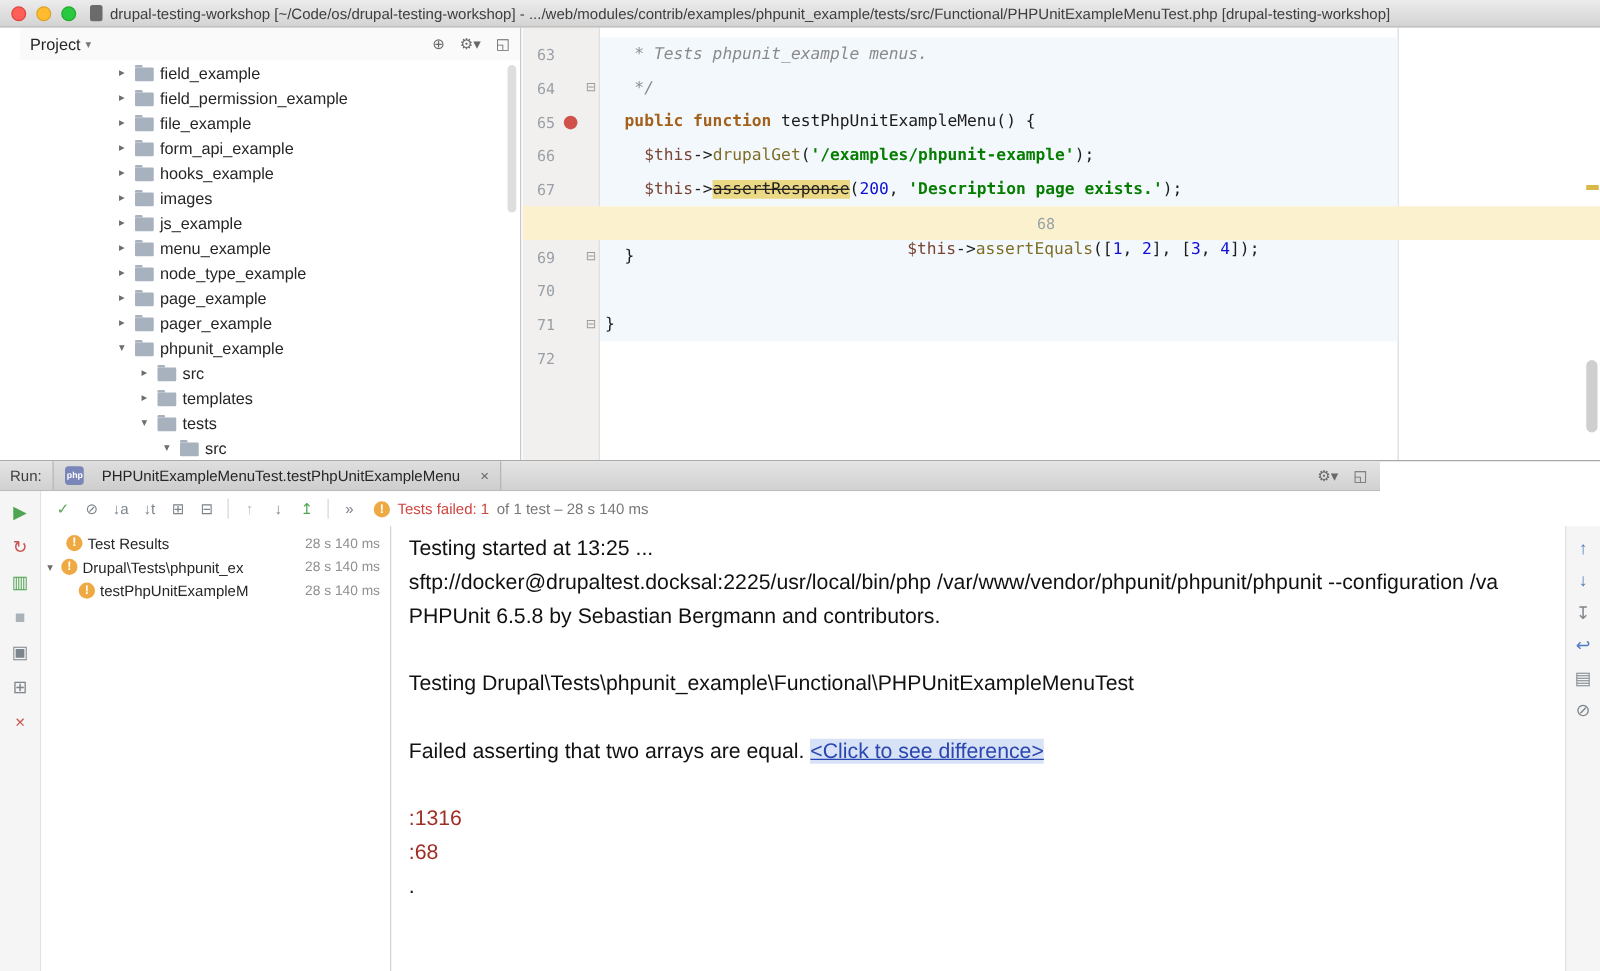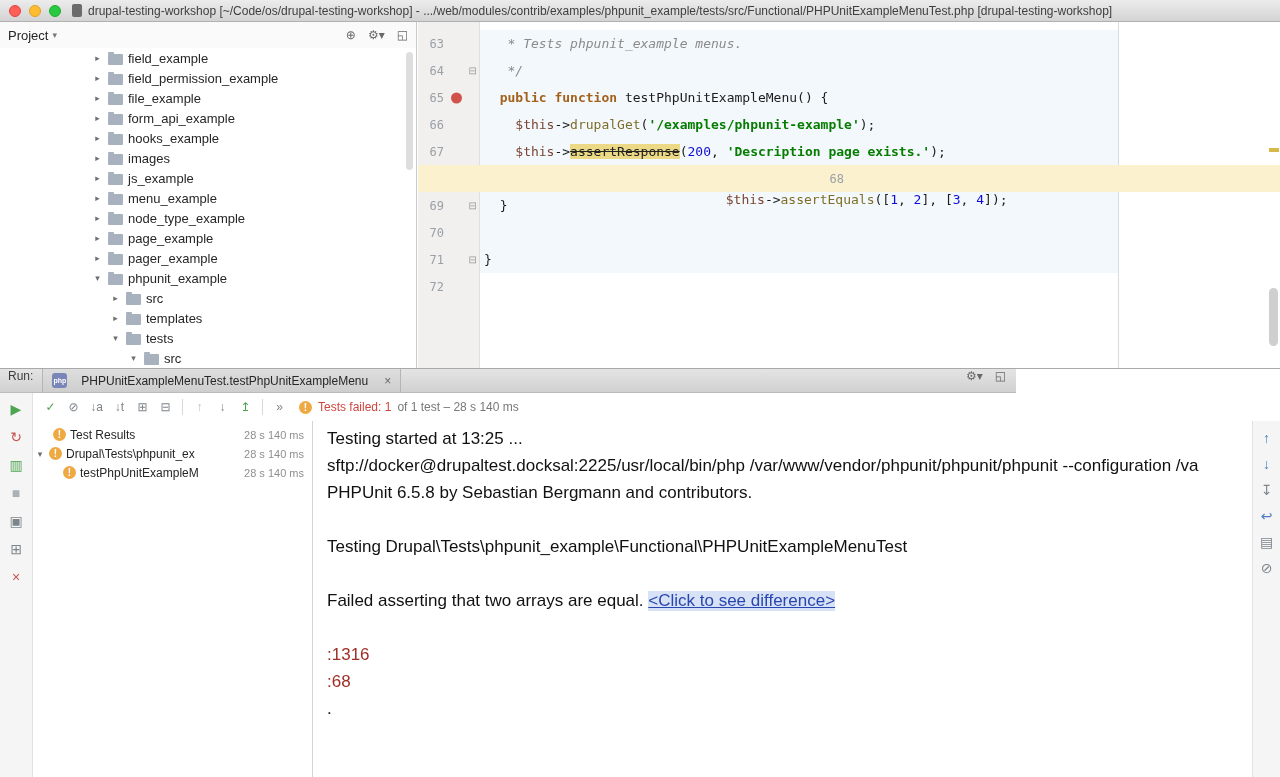--- a/index.html
+++ b/index.html
@@ -16,21 +16,21 @@
   .light.yellow { background:#febc2e; border:1px solid #dea123; }
   .light.green { background:#28c840; border:1px solid #1dad2b; }
   .title-wrap { position:absolute; left:72px; right:6px; top:0; height:21px;
     display:flex; align-items:center; gap:6px; overflow:hidden; }
   .doc-icon { width:10px; height:13px; background:#6b6b6b; border-radius:2px; flex:none; }
   .title-text { font-size:12px; color:#3e3e3e; white-space:nowrap; overflow:hidden; }
 
   
   .project-panel { position:absolute; left:0; top:22px; width:417px; height:346px;
     background:#fff; border-right:1px solid #c9c9c9; overflow:hidden; }
-  .pp-header { height:26px; display:flex; align-items:center; padding:0 8px; background:#fafafa; }
+  .pp-header { height:26px; display:flex; align-items:center; padding:0 8px; background:#fafafa;margin-left:16px; }
   .pp-title { font-size:13px; color:#262626; }
   .pp-caret { font-size:9px; color:#777; margin-left:4px; }
   .pp-header-icons { margin-left:auto; display:flex; gap:12px; align-items:center; }
   .pp-icon { font-size:12px; color:#696969; }
   .tree-row { height:20px; display:flex; align-items:center; gap:5px; white-space:nowrap; }
   .tree-arrow { width:11px; font-size:9px; color:#6e6e6e; text-align:center; flex:none; }
   .folder-icon { width:15px; height:11px; background:#a8b2bf; border-radius:1px;
     position:relative; flex:none; margin-top:2px; }
   .folder-icon::before { content:""; position:absolute; top:-2px; left:0; width:6px; height:2px;
     background:#a8b2bf; border-radius:1px 1px 0 0; }
@@ -69,23 +69,23 @@
   .tok-number { color:#0d0dd6; }
   .tok-deprecated { color:#222; text-decoration:line-through; background:#ecd986; }
   .stripe-mark { position:absolute; right:1px; top:126px; width:10px; height:4px;
     background:#d9b84a; z-index:5; }
   .ed-scrollbar { position:absolute; right:2px; top:266px; width:9px; height:58px;
     background:#cfcfcf; border-radius:5px; z-index:5; }
 
   
   .run-panel { position:absolute; left:0; top:368px; width:1280px; height:409px;
     background:#fff; border-top:1px solid #a9a9a9; }
-  .run-tabbar { position:absolute; left:0; top:0; width:1016px; height:24px;
+  .run-tabbar { position:absolute; left:0; top:0; width:1104px; height:24px;
     background:linear-gradient(#e4e4e4,#d1d1d1); border-bottom:1px solid #bcbcbc;
-    display:flex; align-items:flex-start; }
+    display:flex; align-items:center; }
   .run-label { font-size:12px; color:#3e3e3e; margin-left:8px; flex:none; }
   .run-tab { margin-left:9px; height:23px; display:flex; align-items:center; gap:14px;
     padding:0 9px; background:linear-gradient(#dedede,#cecece);
     border-left:1px solid #b5b5b5; border-right:1px solid #b5b5b5; }
   .php-file-icon { width:15px; height:15px; border-radius:3px; background:#7a86b8;
     color:#fff; font-size:7px; font-weight:bold; display:flex; align-items:center;
     justify-content:center; flex:none; }
   .run-tab-title { font-size:12px; color:#262626; white-space:nowrap; }
   .run-tab-close { font-size:12px; color:#666; margin-left:2px; }
   .tabbar-icons { margin-left:auto; margin-right:10px; display:flex; gap:12px; align-items:center; }

